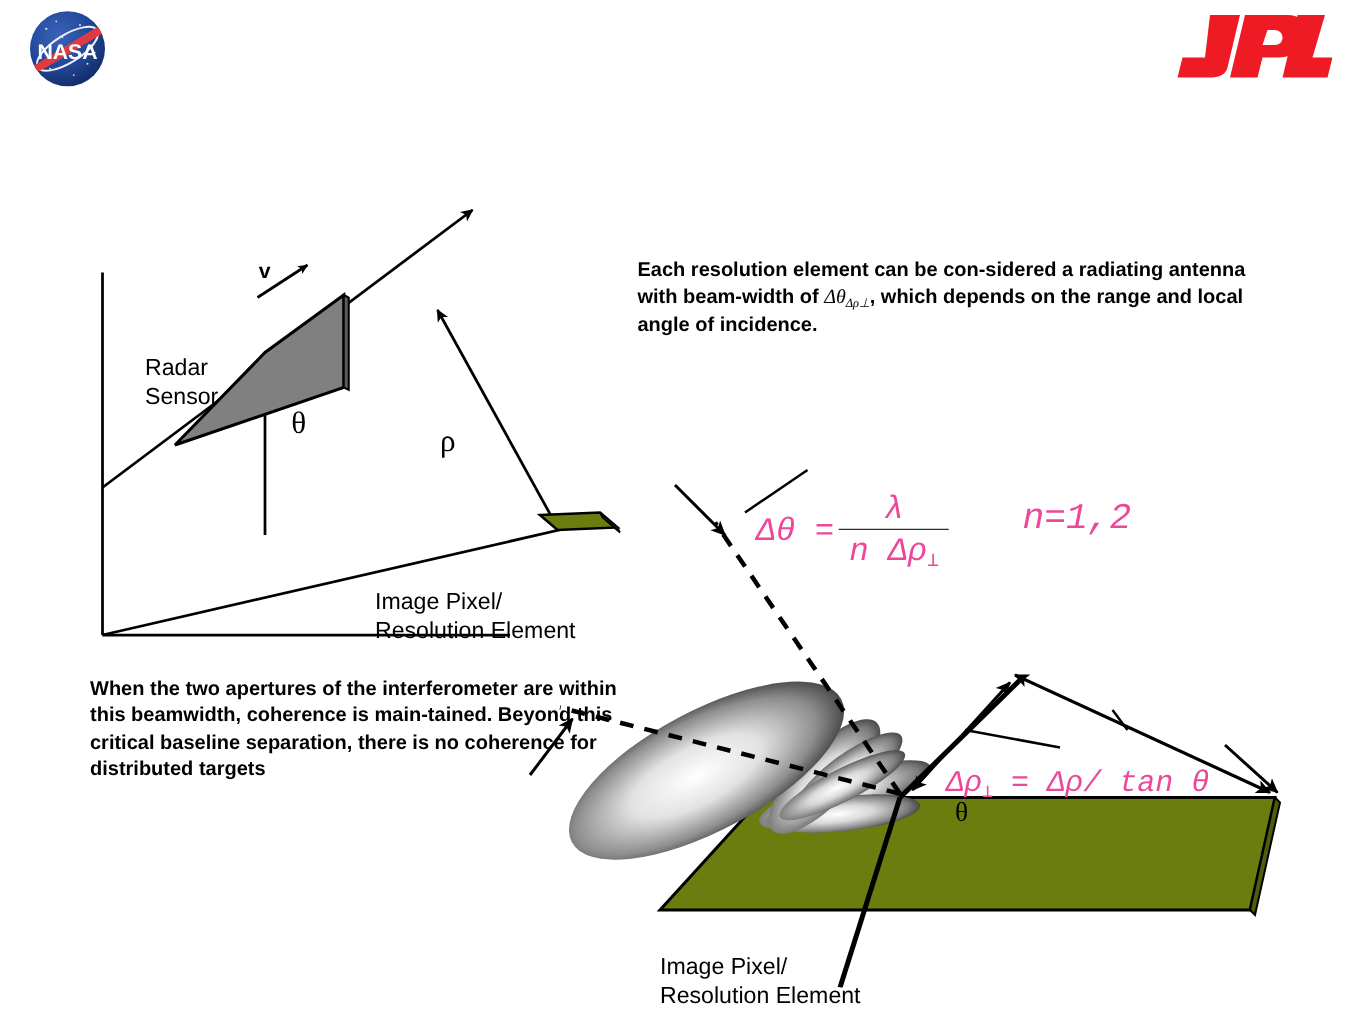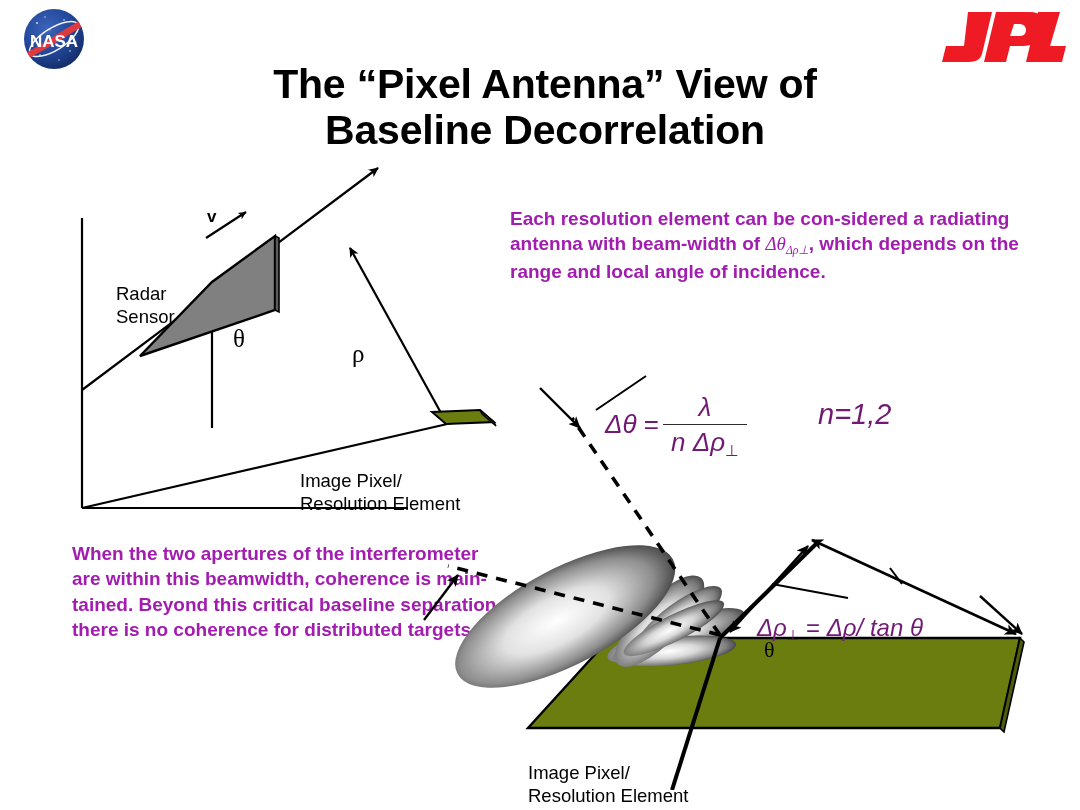--- a/index.html
+++ b/index.html
@@ -21,21 +21,21 @@
     position:absolute;left:150px;top:62px;width:790px;
     text-align:center;
     font-size:41px;font-weight:bold;line-height:1.12;
     color:#000;letter-spacing:-0.2px;
   }
   #title .line{display:block;}
 
   
   .para{
     position:absolute;
-    font-size:19px;font-weight:bold;line-height:1.33;color:#a21caf;
+    font-size:16px;font-weight:bold;line-height:1.33;color:#000000;
   }
   #para-top{left:510px;top:206px;width:520px;}
   #para-bottom{left:72px;top:541px;width:430px;}
 
   .mathinline{font-family:"Liberation Serif",serif;font-style:italic;font-weight:normal;}
   .mathinline .sub{font-size:0.62em;vertical-align:-0.35em;}
 
   
   #left-diagram{position:absolute;left:60px;top:160px;width:460px;height:380px;}
   #right-diagram{position:absolute;left:420px;top:370px;width:660px;height:420px;}
@@ -55,22 +55,22 @@
   }
   #label-theta-left{left:233px;top:325px;}
   #label-rho-left{left:352px;top:340px;}
   #label-v{left:207px;top:207px;font-family:"Liberation Sans",sans-serif;
            font-size:17px;font-weight:bold;font-style:normal;}
   #label-theta-right{left:764px;top:637px;font-size:22px;}
 
   
   .eq{
     position:absolute;
-    font-family:Liberation Sans, sans-serif;
-    color:#701a75;
+    font-family:Liberation Mono, monospace;
+    color:#ec4899;
     font-size:26px;
   }
   .eq .it{font-style:italic;}
   .frac{display:inline-block;vertical-align:middle;text-align:center;margin:0 4px;}
   .frac .num{display:block;padding:0 8px 1px 8px;}
   .frac .den{display:block;border-top:1.6px solid #2b2b2b;padding:2px 8px 0 8px;text-align:right;}
   .sub{font-size:0.6em;vertical-align:-0.32em;}
   .subup{font-size:0.6em;vertical-align:-0.3em;}
 
   #eq-dtheta{left:605px;top:392px;}
@@ -116,24 +116,20 @@
 
   <svg id="jpl-logo" viewBox="0 0 140 56">
     <g fill="#ee1b24">
       <path d="M42 4 L66 4 L56 46 C54 53 48 54 40 54 L16 54 L20 38 L38 38 L42 4 Z"></path>
       <path d="M70 4 L104 4 C116 4 120 12 118 22 C116 32 108 38 96 38 L84 38 L80 54 L58 54 L70 4 Z
                M88 16 L84 28 L94 28 C98 28 100 25 100 22 C100 18 97 16 93 16 Z"></path>
       <path d="M112 4 L134 4 L124 38 L140 38 L136 54 L100 54 L112 4 Z"></path>
     </g>
   </svg>
 
-  <div id="title">
-    <span class="line">The “Pixel Antenna” View of</span>
-    <span class="line">Baseline Decorrelation</span>
-  </div>
 
   <div class="para" id="para-top"><span>Each resolution element can be con-sidered a radiating antenna with beam-width of </span><span class="mathinline"><span>Δθ</span><span class="sub">Δρ⊥</span></span><span>, which depends on the range and local angle of incidence.</span></div>
 
   <div class="para" id="para-bottom">When the two apertures of the interferometer are within this beamwidth, coherence is main-tained.  Beyond this critical baseline separation, there is no coherence for distributed targets</div>
 
   <svg id="left-diagram" viewBox="0 0 460 380">
     <defs>
       <marker id="arrL" markerWidth="11" markerHeight="11" refX="9" refY="5.5" orient="auto" markerUnits="userSpaceOnUse">
         <path d="M0,0.8 L10,5.5 L0,10.2 L2.6,5.5 Z" fill="#000"></path>
       </marker>

